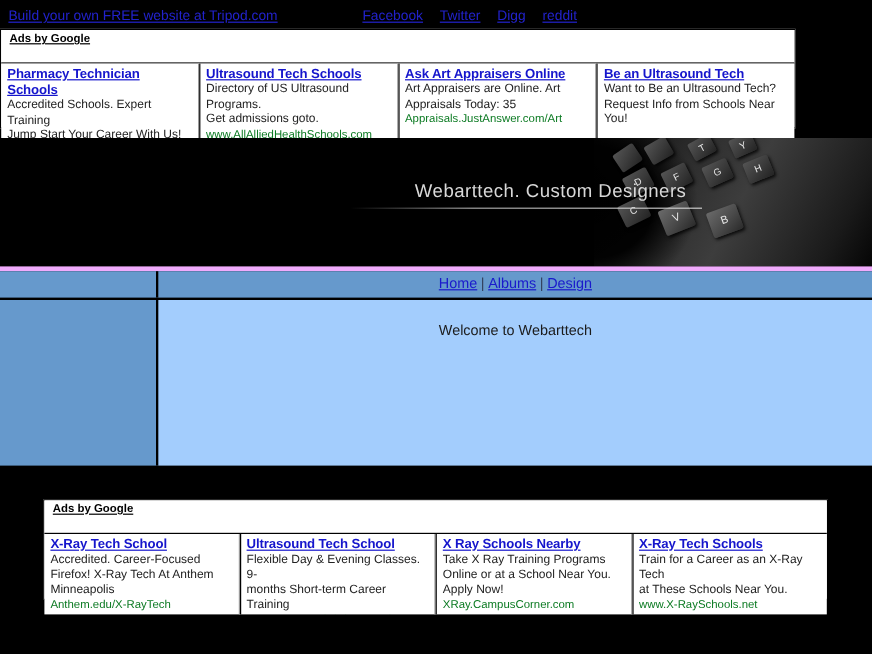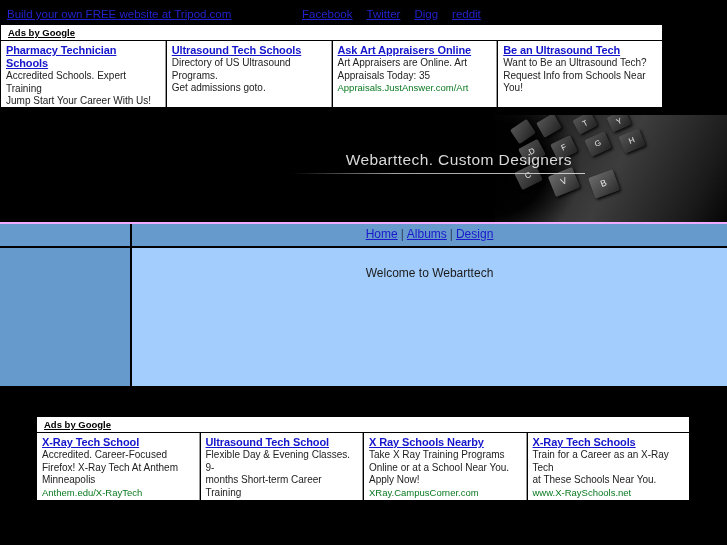--- a/index.html
+++ b/index.html
@@ -50,21 +50,21 @@
   }
   #ads-top {
     left: 0px; top: 24px;
     width: 663px; height: 83px;
   }
   #ads-bottom {
     left: 36px; top: 416px;
     width: 654px; height: 84px;
   }
   .ads-header {
-    height: 16px;
+    height: 28px;
     padding: 2px 0 0 7px;
     font-size: 9.5px;
     font-weight: bold;
     color: #000000;
     background: #ffffff;
     border-bottom: 1px solid #000000;
     box-sizing: border-box;
   }
   .ads-header span {
     text-decoration: underline;
@@ -153,21 +153,21 @@
 
   
   .site {
     position: absolute;
     left: 0; top: 222px;
     width: 727px;
   }
   .nav-row {
     display: flex;
     height: 22px;
-    border-top: 2px solid #f0abfc;
+    border-top: 4px solid #f0abfc;
     border-bottom: 2px solid #000000;
   }
   .nav-left {
     width: 132px;
     background: #6699cc;
     border-right: 2px solid #000000;
     box-sizing: border-box;
   }
   .nav-main {
     flex: 1;
@@ -237,20 +237,21 @@
     <div class="ad-cell">
       <a class="ad-title" href="#">Pharmacy Technician Schools</a>
       <span class="ad-line">Accredited Schools. Expert Training</span>
       <span class="ad-line">Jump Start Your Career With Us!</span>
 
     </div>
     <div class="ad-cell">
       <a class="ad-title" href="#">Ultrasound Tech Schools</a>
       <span class="ad-line">Directory of US Ultrasound Programs.</span>
       <span class="ad-line">Get admissions goto.</span>
+      <span class="ad-url">www.AllAlliedHealthSchools.com</span>
     </div>
     <div class="ad-cell">
       <a class="ad-title" href="#">Ask Art Appraisers Online</a>
       <span class="ad-line">Art Appraisers are Online. Art</span>
       <span class="ad-line">Appraisals Today: 35</span>
       <span class="ad-url">Appraisals.JustAnswer.com/Art</span>
     </div>
     <div class="ad-cell">
       <a class="ad-title" href="#">Be an Ultrasound Tech</a>
       <span class="ad-line">Want to Be an Ultrasound Tech?</span>

